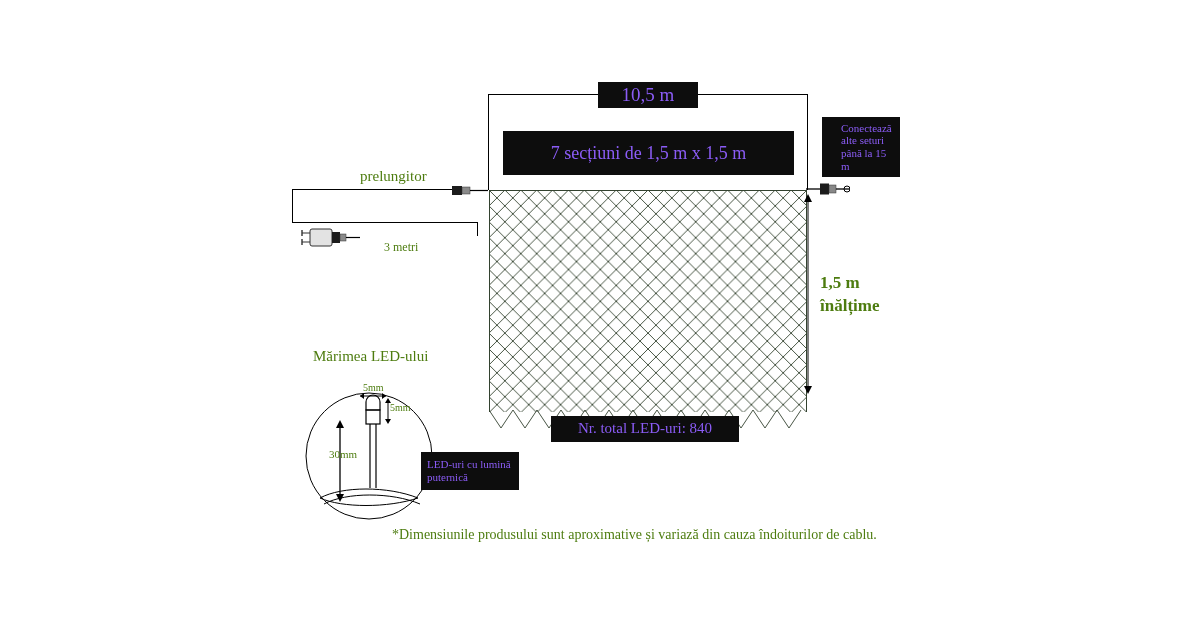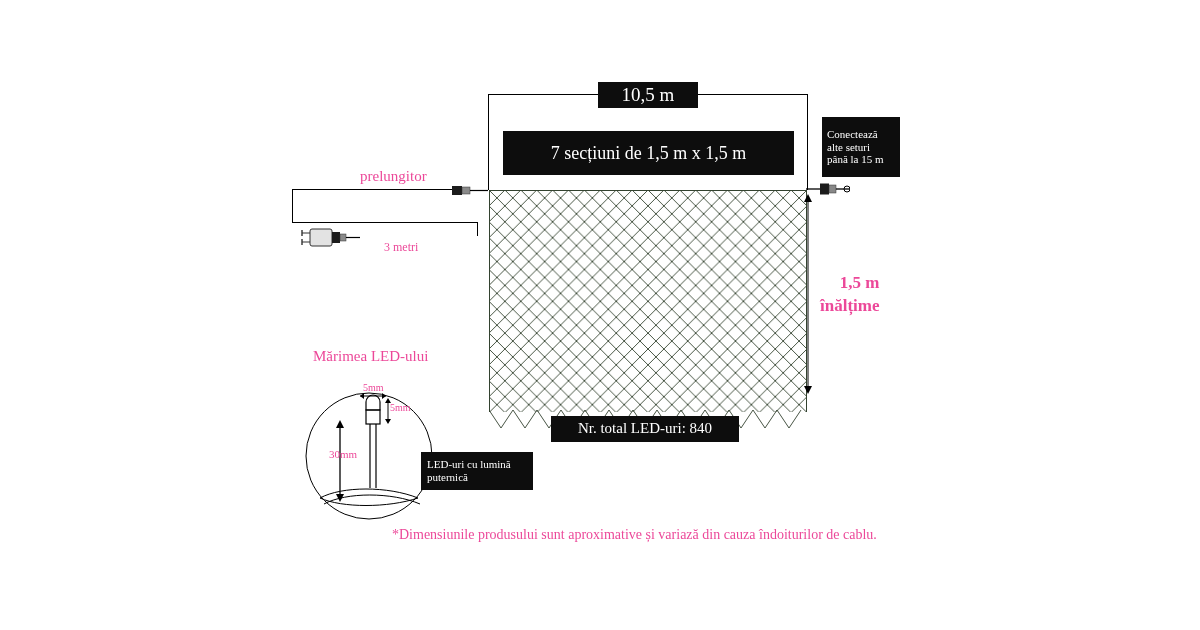--- a/index.html
+++ b/index.html
@@ -16,33 +16,32 @@
     width: 1200px;
     height: 630px;
     overflow: hidden;
     background: #ffffff;
   }
   .abs { position: absolute; }
 
   
   .blackbox {
     background: #0d0d0d;
-    color: #ffffff;
+    color: #8b5cf6;
     display: flex;
     align-items: center;
     justify-content: center;
     text-align: center;
     line-height: 1.15;
     box-sizing: border-box;
   }
 
   .plain-label {
-    color: #ec4899;
+    color: #4d7c0f;
     white-space: nowrap;
-    text-align: right;
   }
 
   
   .line-h {
     background: #000000;
     height: 1px;
   }
   .line-v {
     background: #000000;
     width: 1px;
@@ -67,21 +66,21 @@
   <div class="abs line-v" style="left:807px; top:94px; height:96px;"></div>
 
   <div class="abs blackbox" style="left:598px; top:82px; width:100px; height:26px; font-size:19px;">
     <span>10,5 m</span>
   </div>
 
   <div class="abs blackbox" style="left:503px; top:131px; width:291px; height:44px; font-size:18px;">
     <span>7 secțiuni de 1,5 m x 1,5 m</span>
   </div>
 
-  <div class="abs blackbox" style="left:822px; top:117px; width:78px; height:60px; font-size:11px; padding:4px 5px; white-space:pre-line; justify-content:flex-start; text-align:left;">
+  <div class="abs blackbox" style="left:822px; top:117px; width:78px; height:60px; font-size:11px; padding:4px 19px; white-space:pre-line; justify-content:flex-start; text-align:left;">
     <span>Conectează
 alte seturi
 până la 15 m</span>
   </div>
 
   <svg class="abs" style="left:806px; top:178px;" width="44" height="22">
     <line x1="0" y1="11" x2="14" y2="11" stroke="#000" stroke-width="1.3"></line>
     <rect x="14" y="5.5" width="9" height="11" fill="#1c1c1c"></rect>
     <rect x="23" y="7" width="7" height="8" fill="#888888" stroke="#333" stroke-width="0.5"></rect>
     <line x1="30" y1="11" x2="44" y2="11" stroke="#000" stroke-width="1.3"></line>
@@ -176,20 +175,20 @@
   <svg class="abs" style="left:318px; top:482px;" width="104" height="30">
     <path d="M2,16 C24,4 70,4 100,16" fill="none" stroke="#000" stroke-width="1"></path>
     <path d="M6,22 C28,10 74,10 102,22" fill="none" stroke="#000" stroke-width="1"></path>
     <path d="M2,16 C24,26 70,26 100,16" fill="none" stroke="#000" stroke-width="1"></path>
   </svg>
 
   <div class="abs plain-label" style="left:363px; top:382px; font-size:10px;">5mm</div>
   <div class="abs plain-label" style="left:390px; top:402px; font-size:10px;">5mm</div>
   <div class="abs plain-label bold-text" style="left:329px; top:448px; font-size:11px;">30mm</div>
 
-  <div class="abs blackbox" style="left:421px; top:452px; width:112px; height:38px; font-size:11px; padding:3px 6px; justify-content:flex-start; text-align:left; white-space:pre-line;">
+  <div class="abs blackbox" style="left:421px; top:452px; width:98px; height:38px; font-size:11px; padding:3px 6px; justify-content:flex-start; text-align:left; white-space:pre-line;">
     <span>LED-uri cu lumină
 puternică</span>
   </div>
 
   <div class="abs plain-label bold-text" style="left:392px; top:527px; font-size:14px;">*Dimensiunile produsului sunt aproximative și variază din cauza îndoiturilor de cablu.</div>
 
 </div>
 
 </body></html>

